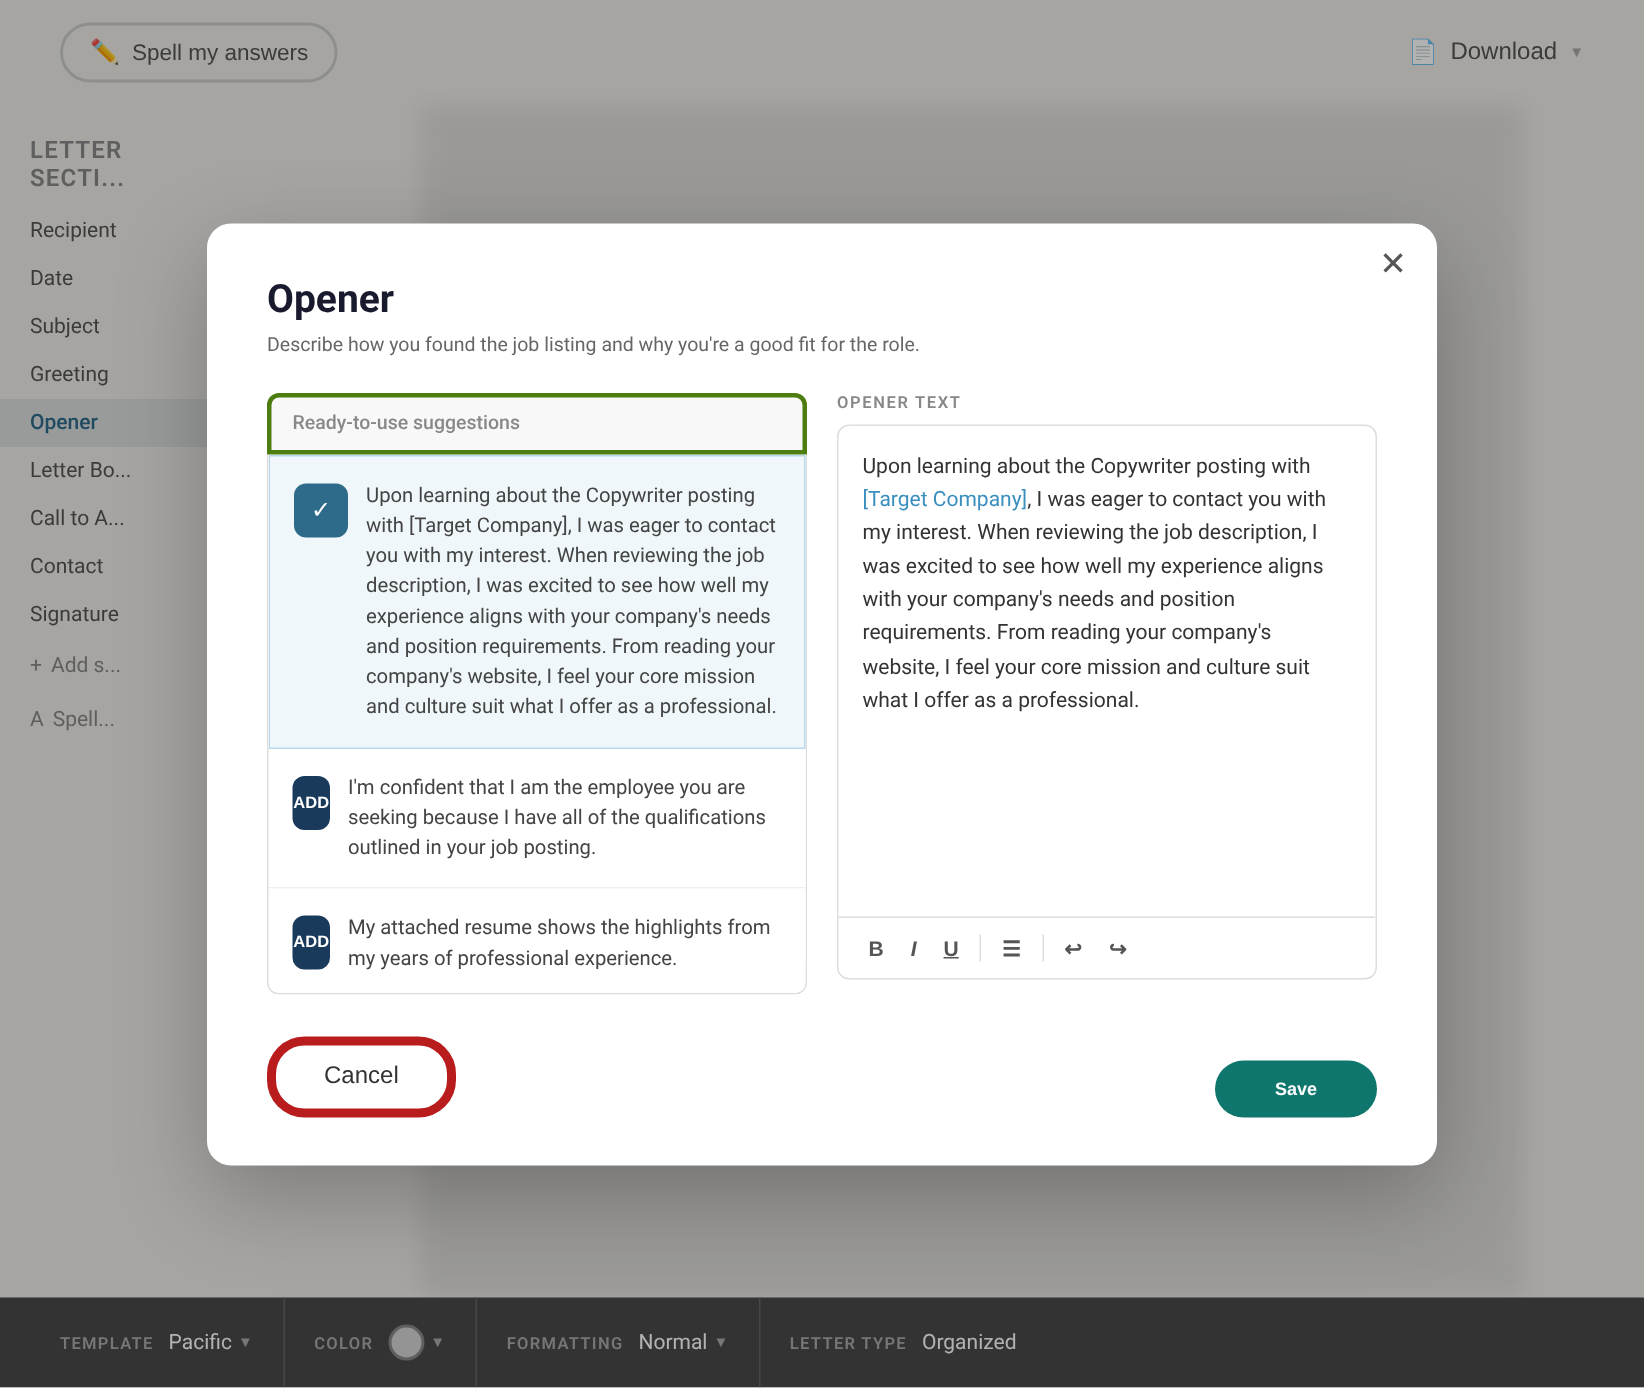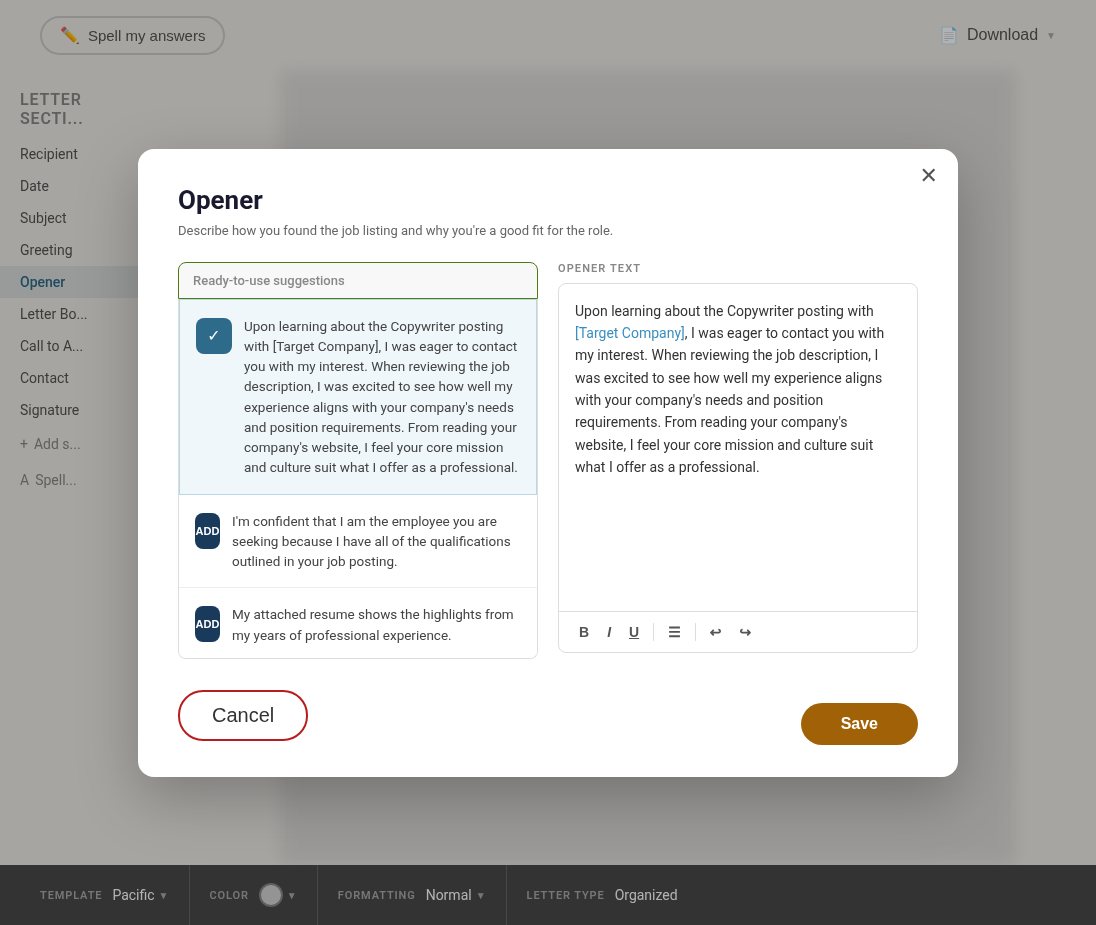--- a/index.html
+++ b/index.html
@@ -205,21 +205,21 @@
     }
 
     
     .suggestions-panel {
       flex: 0 0 360px;
     }
     .suggestions-label {
       font-size: 13px;
       color: #888;
       background: #f8f8f8;
-      border: 1px solid #4d7c0f;
+      border: 3px solid #4d7c0f;
       border-radius: 8px 8px 0 0;
       padding: 10px 14px;
       font-weight: 500;
     }
     .suggestions-list {
       border: 1px solid #ddd;
       border-top: none;
       border-radius: 0 0 8px 8px;
       overflow-y: auto;
       max-height: 360px;
@@ -329,36 +329,36 @@
     .toolbar-underline { text-decoration: underline; }
 
     
     .modal-footer {
       display: flex;
       justify-content: space-between;
       align-items: center;
       margin-top: 28px;
     }
     .cancel-btn {
-      border: 2px solid #b91c1c;
+      border: 6px solid #b91c1c;
       border-radius: 25px;
       padding: 12px 32px;
-      font-size: 20px;
+      font-size: 16px;
       color: #333;
       background: transparent;
       cursor: pointer;
       font-weight: 500;
     }
     .save-btn {
-      background: #a16207;
+      background: #0f766e;
       color: white;
       border: none;
       border-radius: 25px;
       padding: 12px 40px;
-      font-size: 16px;
+      font-size: 12px;
       font-weight: 600;
       cursor: pointer;
       margin-top: 16px;
     }
   </style>
 </head>
 <body>
 
 <div class="top-bar">
   <button class="edit-answers-btn">

